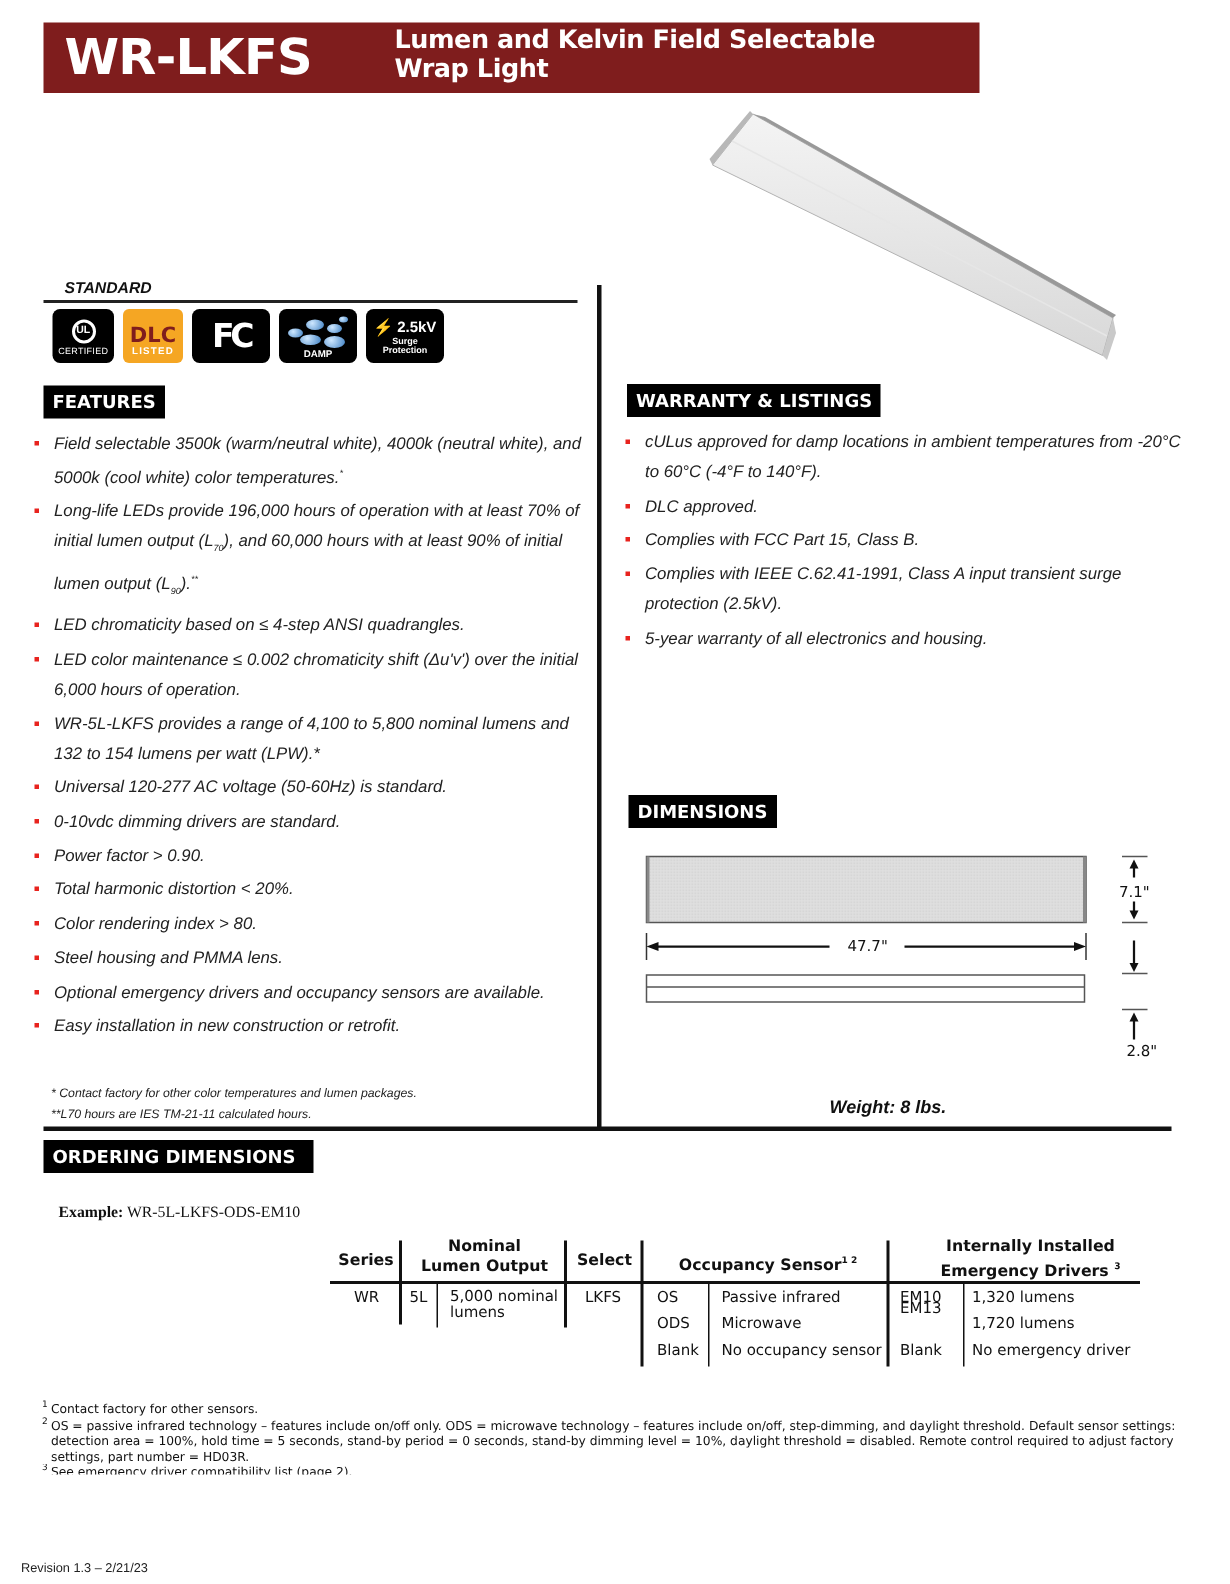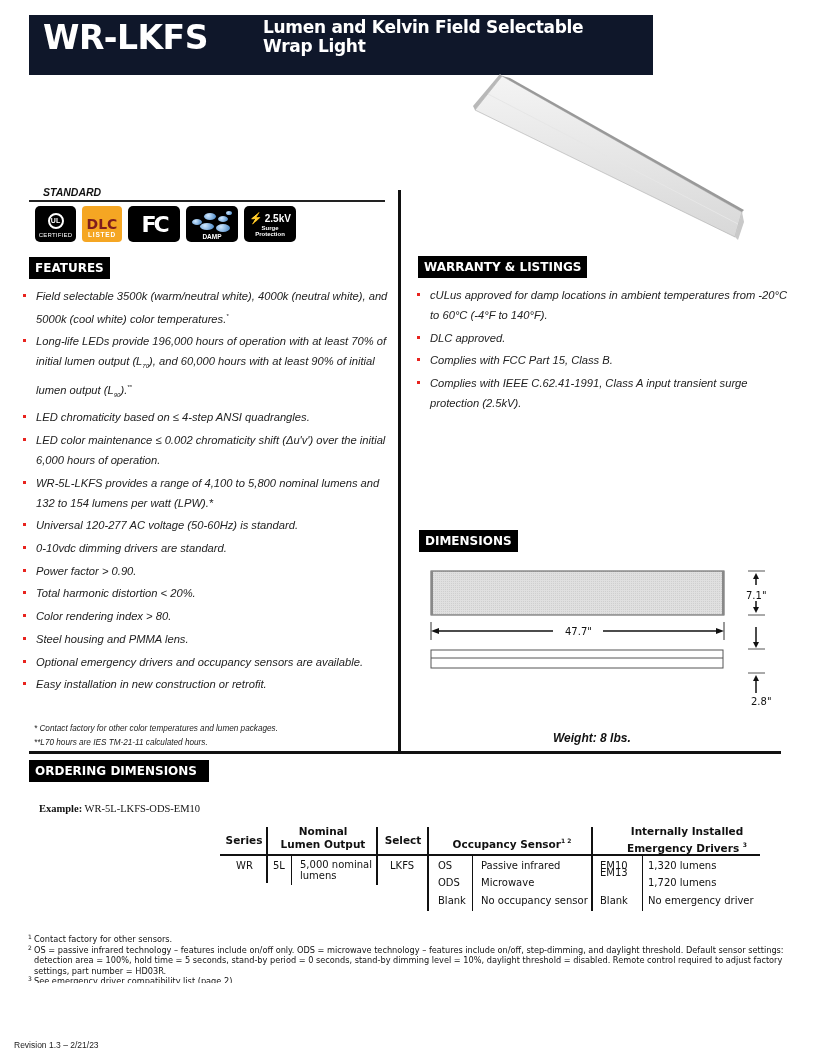--- a/index.html
+++ b/index.html
@@ -1,19 +1,19 @@
 <!DOCTYPE html>
 <html><head>
 <meta charset="utf-8">
 <style>
   * { box-sizing: border-box; margin: 0; padding: 0; }
   html, body { width: 820px; height: 1056px; background: #fff; overflow: hidden; }
   body { position: relative; font-family: "Liberation Sans", sans-serif; color: #222; }
 
-  .title-bar { position: absolute; left: 29px; top: 15px; width: 624px; height: 60px; background: #0f172a; color: #fff; }
+  .title-bar { position: absolute; left: 29px; top: 15px; width: 624px; height: 47px; background: #7f1d1d; color: #fff; }
   .title-model { position: absolute; left: 14px; top: 2px; font-family: "DejaVu Sans", sans-serif; font-weight: bold; font-size: 33px; letter-spacing: -0.5px; line-height: 42px; }
   .title-desc { position: absolute; left: 234px; top: 3px; font-family: "DejaVu Sans", sans-serif; font-weight: bold; font-size: 17px; line-height: 19px; letter-spacing: -0.3px; }
 
   .product-image { position: absolute; left: 470px; top: 72px; width: 275px; height: 180px; }
 
   .standard-label { position: absolute; left: 43px; top: 186px; font-size: 10.5px; font-weight: bold; font-style: italic; color: #111; }
   .standard-rule { position: absolute; left: 29px; top: 200px; width: 356px; height: 2px; background: #222; }
 
   .badges { position: absolute; left: 35px; top: 206px; display: flex; gap: 6px; }
   .badge { width: 42px; height: 36px; border-radius: 5px; background: #000; color: #fff; position: relative; overflow: hidden; display: flex; flex-direction: column; align-items: center; justify-content: center; }
@@ -152,20 +152,21 @@
 </ul>
 <div class="footnote-a">* Contact factory for other color temperatures and lumen packages.</div>
 <div class="footnote-b">**L70 hours are IES TM-21-11 calculated hours.</div>
 
 <div class="section-head" style="left:418px; top:256px;">WARRANTY &amp; LISTINGS</div>
 <ul class="bullets warranty-list">
   <li>cULus approved for damp locations in ambient temperatures from -20°C to 60°C (-4°F to 140°F).</li>
   <li>DLC approved.</li>
   <li>Complies with FCC Part 15, Class B.</li>
   <li>Complies with IEEE C.62.41-1991, Class A input transient surge protection (2.5kV).</li>
+  <li>5-year warranty of all electronics and housing.</li>
 </ul>
 
 <div class="section-head" style="left:419px; top:530px;">DIMENSIONS</div>
 <svg class="dim-drawing" viewBox="0 0 360 150">
   <defs>
     <pattern id="mesh" width="2" height="2" patternUnits="userSpaceOnUse">
       <rect width="2" height="2" fill="#e0e0e0"></rect>
       <rect width="1" height="1" fill="#cfcfcf"></rect>
     </pattern>
   </defs>

